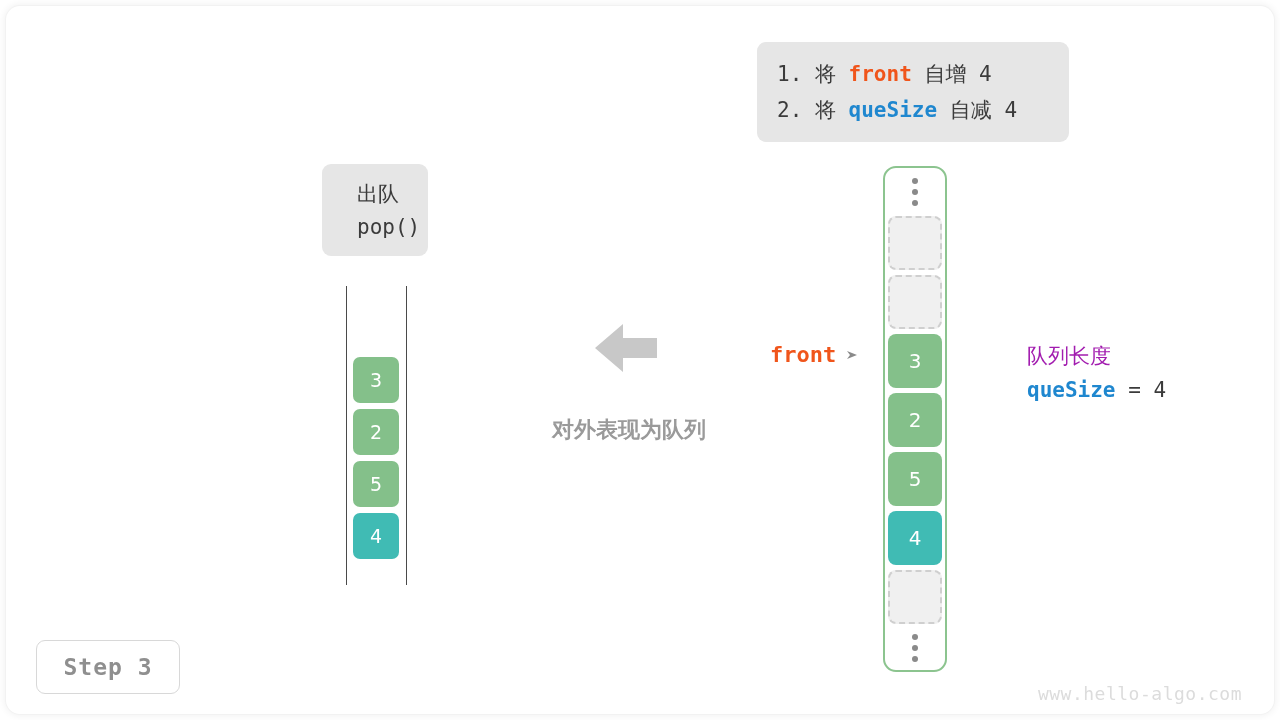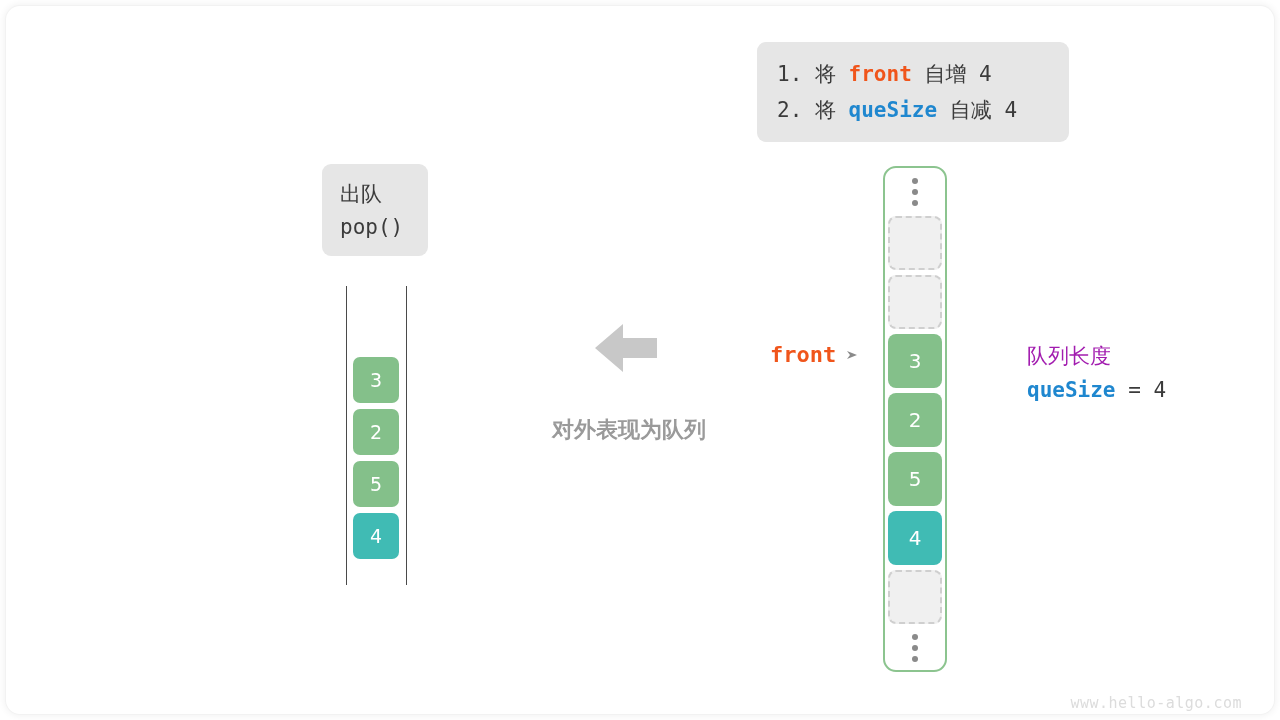--- a/index.html
+++ b/index.html
@@ -65,21 +65,21 @@
   
   .pop-box {
     position: absolute;
     left: 322px;
     top: 164px;
     width: 106px;
     height: 92px;
     background: #e6e6e6;
     border-radius: 9px;
     box-sizing: border-box;
-    padding: 14px 0 0 18px;
+    padding: 14px 0 0 35px;
     font-family: "DejaVu Sans Mono", "Liberation Mono", monospace;
   }
   .pop-line {
     font-size: 21px;
     color: #3b3b3b;
     line-height: 33px;
     white-space: pre;
   }
 
   
@@ -247,23 +247,23 @@
     font-size: 23px;
     font-weight: bold;
     color: #8f8f8f;
     letter-spacing: 1px;
   }
 
   
   .watermark {
     position: absolute;
     right: 38px;
-    bottom: 8px;
-    font-family: "DejaVu Sans Mono", "Liberation Mono", monospace;
-    font-size: 15px;
+    bottom: 16px;
+    font-family: "DejaVu Sans Mono", "Liberation Mono", monospace;
+    font-size: 18px;
     color: #dcdcdc;
     letter-spacing: 0.5px;
     margin-left: 36px;
   }
 </style>
 </head>
 <body>
 
 <div id="canvas">
   <div class="page-frame"></div>
@@ -330,15 +330,18 @@
         <span></span>
         <span></span>
       </div>
   </div>
 
   <div class="qlen">
     <div class="cn">队列长度</div>
     <div class="code"><span class="kw-quesize">queSize</span><span> = 4</span></div>
   </div>
 
+  <div class="step-badge">
+    <span>Step 3</span>
+  </div>
 
   <div class="watermark">www.hello-algo.com</div>
 </div>
 
 </body></html>

